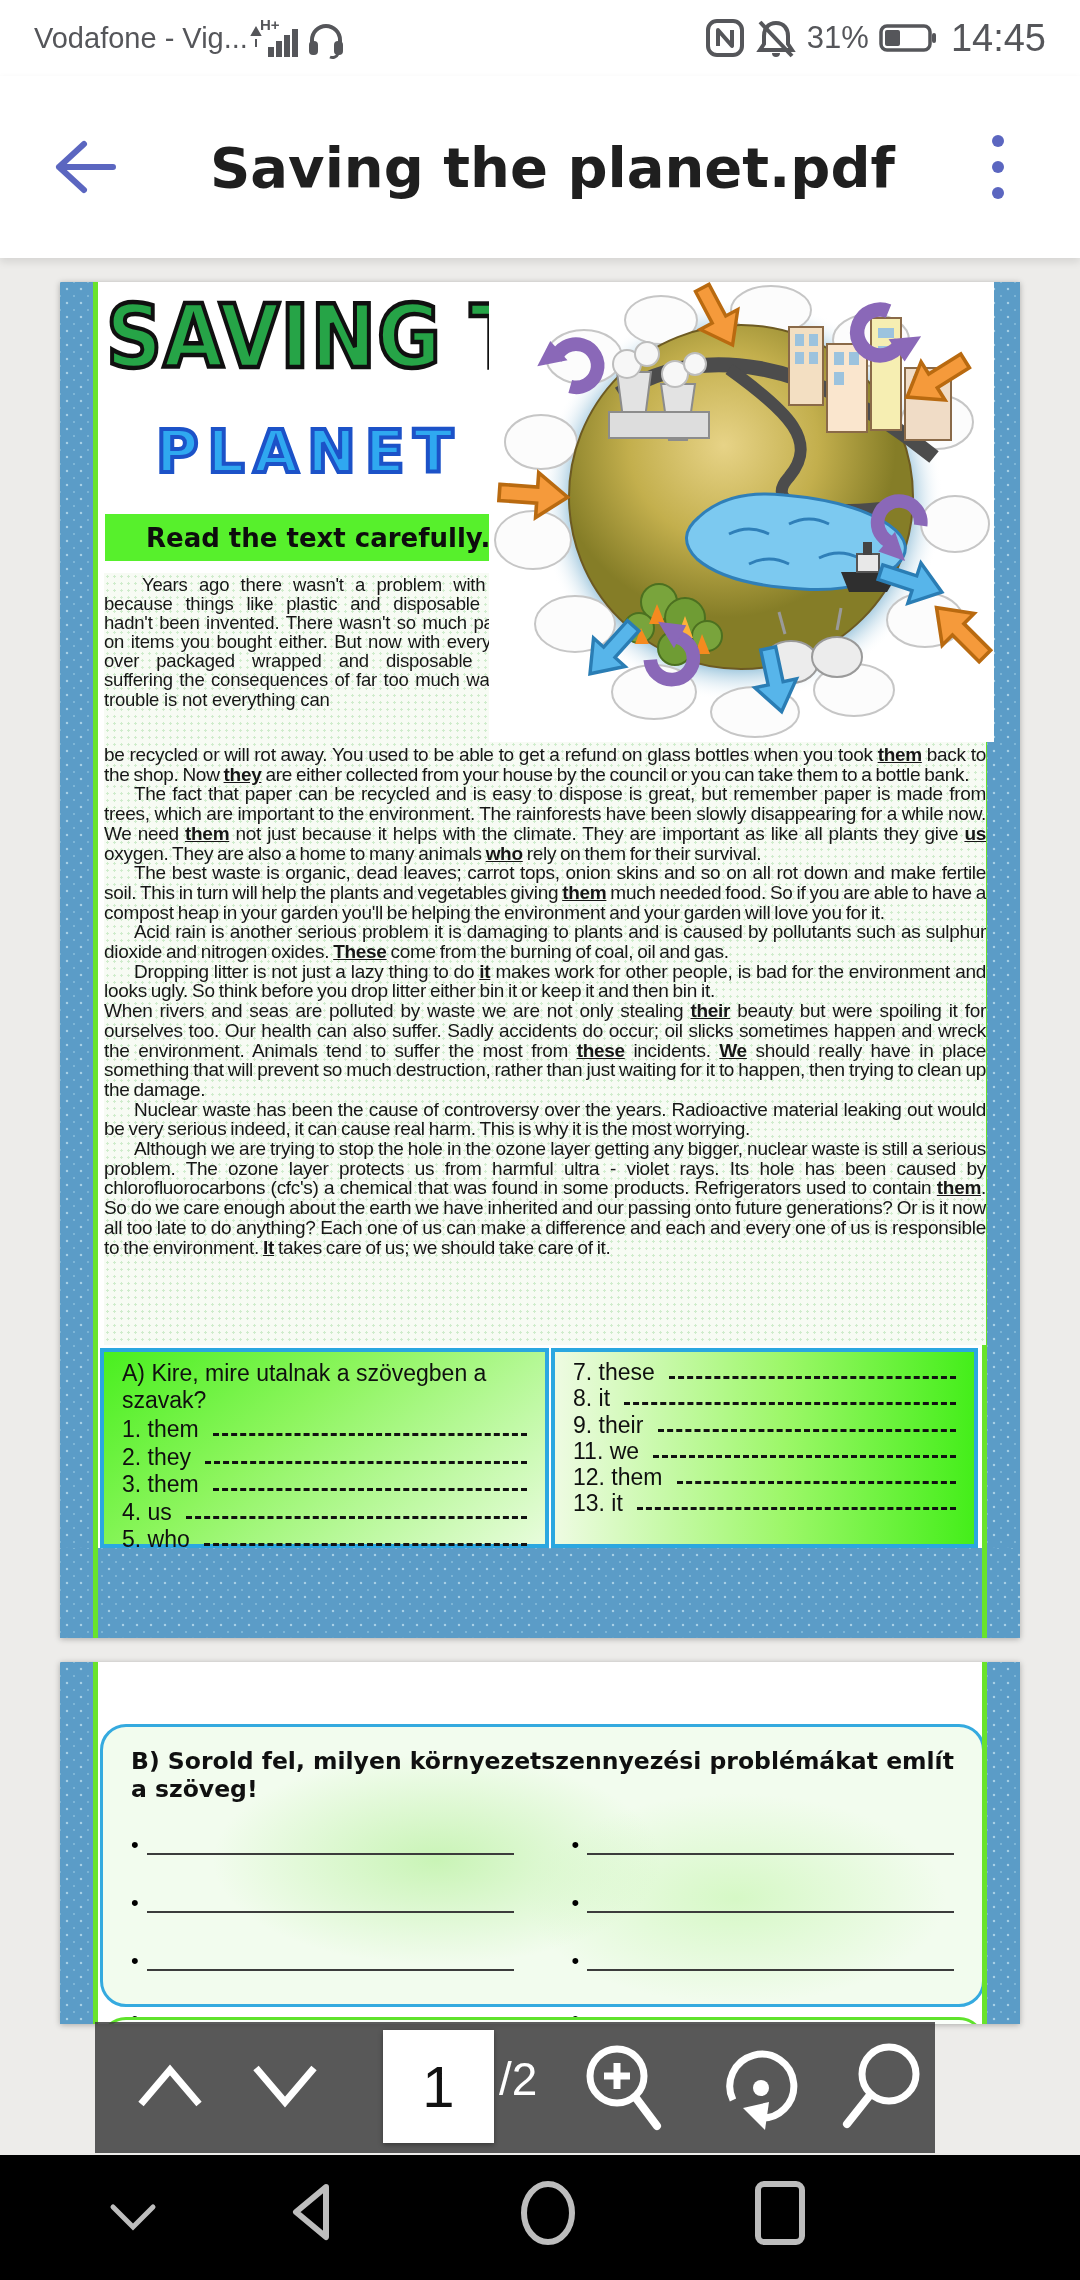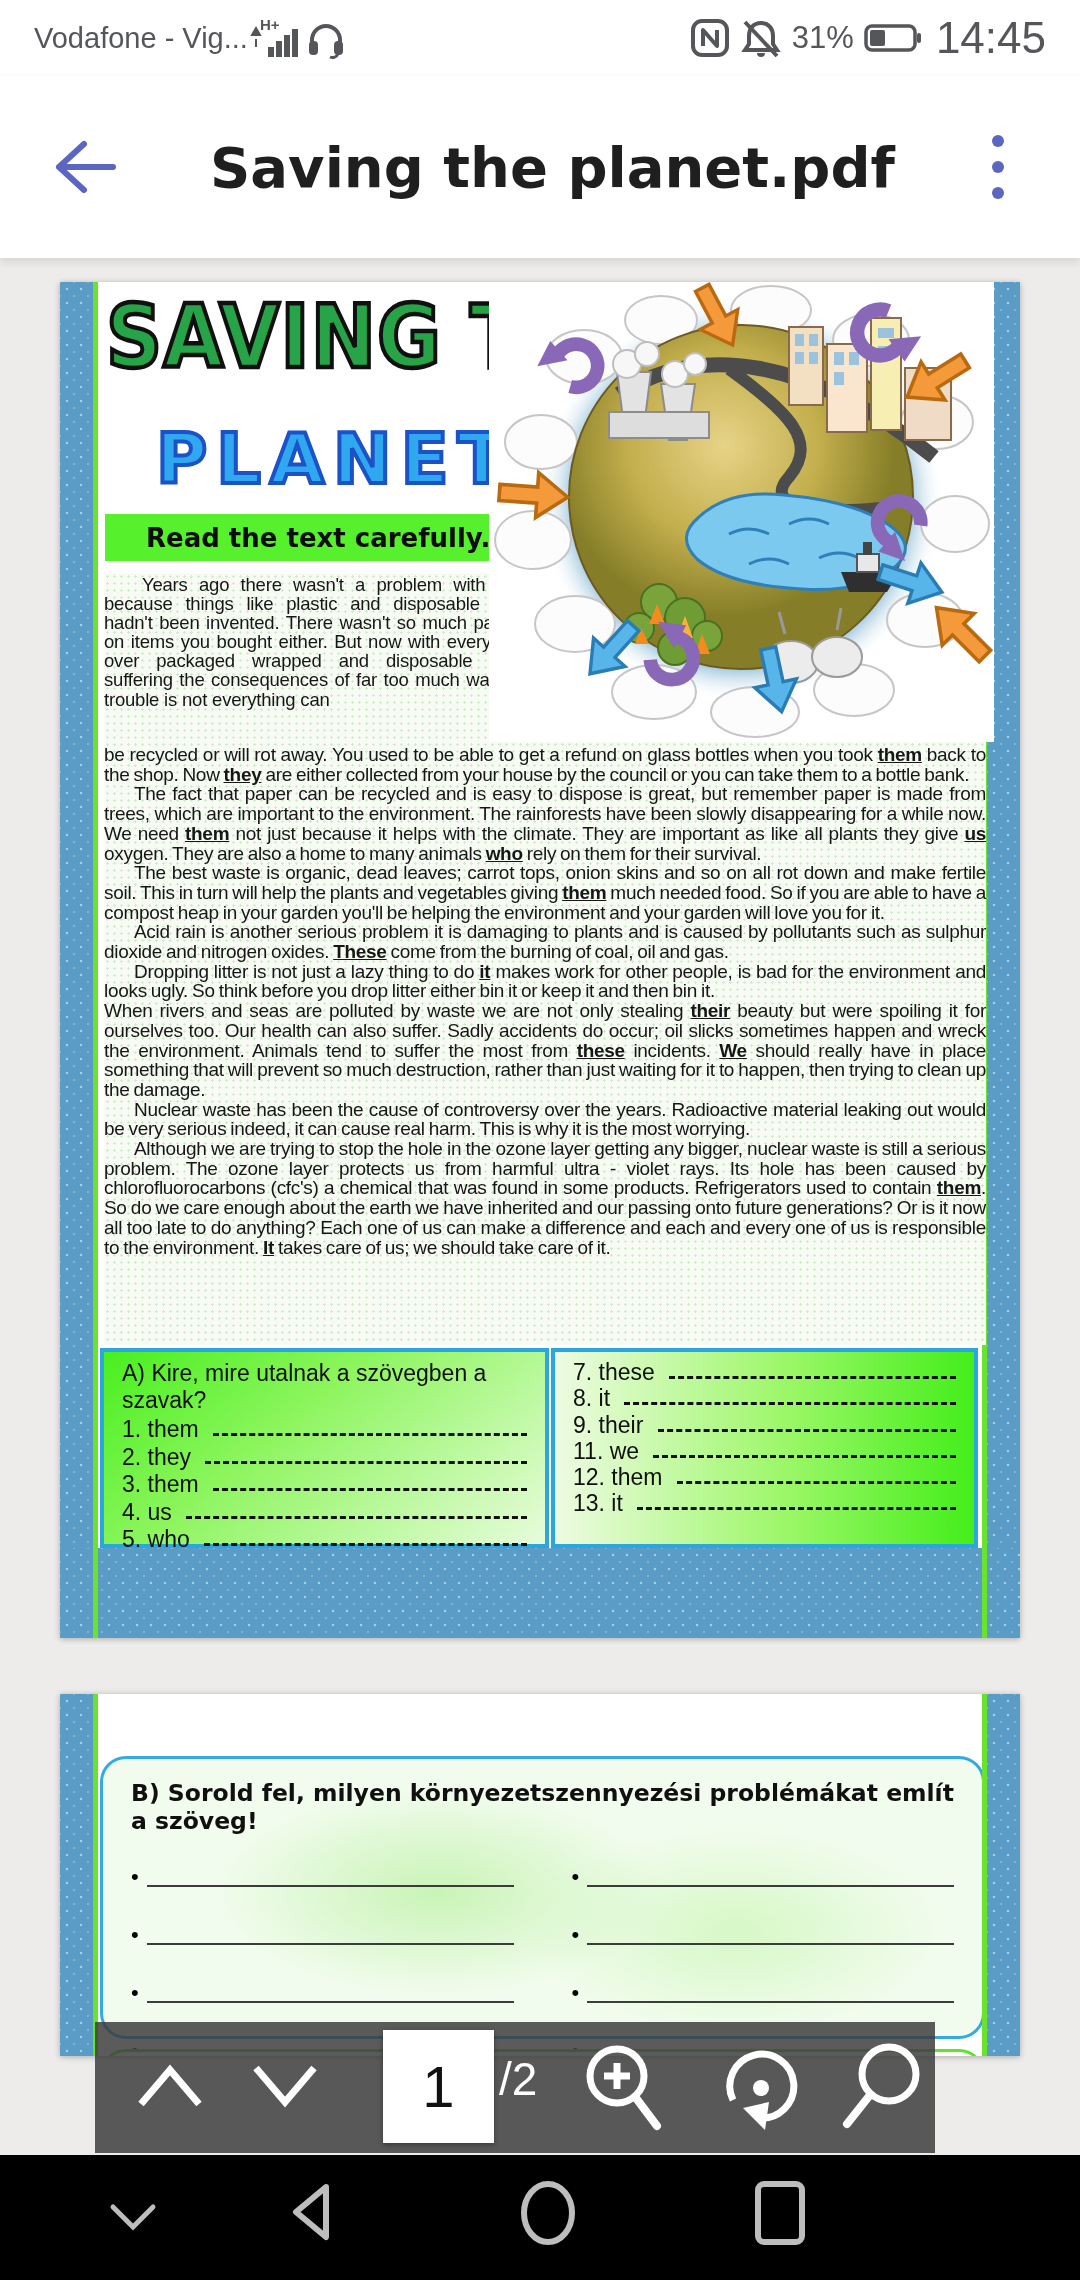--- a/index.html
+++ b/index.html
@@ -5,54 +5,54 @@
   * { margin:0; padding:0; box-sizing:border-box; }
   html,body { width:1080px; height:2280px; }
   body { font-family:"Liberation Sans", sans-serif; background:#000; }
   .screen { position:relative; width:1080px; height:2280px; overflow:hidden; background:#edecea; }
 
   
   .statusbar { position:absolute; top:0; left:0; right:0; height:76px; background:#fff;
     display:flex; align-items:center; justify-content:space-between; padding:0 34px; color:#55565a; }
   .sb-left { display:flex; align-items:center; gap:0; font-size:29px; }
   .sb-right { display:flex; align-items:center; gap:10px; font-size:31px; }
-  .sb-time { font-size:44px; margin-left:4px; }
+  .sb-time { font-size:38px; margin-left:4px; }
   .sb-ic { display:inline-flex; align-items:center; }
 
   
   .appbar { position:absolute; top:76px; left:0; right:0; height:182px; background:#fff;
     box-shadow:0 4px 8px rgba(0,0,0,0.10); display:flex; align-items:center; z-index:5; }
   .backbtn { margin-left:52px; width:70px; height:60px; display:flex; align-items:center; cursor:pointer; }
   .apptitle { margin-left:88px; font-size:56px; font-weight:bold; color:#1f1f1f; font-family:"DejaVu Sans",sans-serif; }
   .menubtn { position:absolute; right:62px; width:40px; height:80px; display:flex; flex-direction:column;
     align-items:center; justify-content:center; gap:14px; cursor:pointer; }
   .menubtn i { width:12px; height:12px; border-radius:50%; background:#5b66c0; }
 
   
   .pdfarea { position:absolute; top:258px; left:0; right:0; bottom:125px; background:#edecea; overflow:hidden; }
   .page { position:absolute; left:60px; width:960px; background:#fff; box-shadow:0 1px 6px rgba(0,0,0,0.28); overflow:hidden; }
   .page1 { top:24px; height:1356px; }
-  .page2 { top:1404px; height:362px;margin-top:32px; }
+  .page2 { top:1404px; height:362px; }
   .band { position:absolute; top:0; bottom:0; width:33px; background-color:#5b9cc7;
     background-image:radial-gradient(#a6cfe5 1.4px, transparent 1.6px), radial-gradient(#7db5d6 1.2px, transparent 1.4px);
     background-size:14px 14px; background-position:0 0, 7px 7px; }
   .band.left { left:0; } .band.right { right:0; }
   .gline { position:absolute; top:0; bottom:0; width:5px; background:#69e32b; z-index:1; }
   .gline.l { left:33px; } .gline.r { right:33px; }
   .bottomband { position:absolute; left:0; right:0; bottom:0; height:90px; background-color:#5b9cc7;
     background-image:radial-gradient(#a6cfe5 1.4px, transparent 1.6px), radial-gradient(#7db5d6 1.2px, transparent 1.4px);
     background-size:14px 14px; background-position:0 0, 7px 7px; }
   .p1content { position:absolute; left:38px; right:38px; top:0; bottom:90px; }
   .p2content { position:absolute; left:38px; right:38px; top:0; bottom:0; }
 
   
   .title1 { position:absolute; left:8px; top:4px; font-family:"DejaVu Sans",sans-serif; font-weight:bold;
     font-size:78px; letter-spacing:1px; color:#26a447; -webkit-text-stroke:4px #101010; transform:scaleY(1.12); transform-origin:top left; }
   .title2 { position:absolute; left:58px; top:136px; font-family:"DejaVu Sans",sans-serif; font-weight:bold;
-    font-size:70px; letter-spacing:9px; color:#2fa8f0; -webkit-text-stroke:4px #1c52c8; }
+    font-size:58px; letter-spacing:9px; color:#2fa8f0; -webkit-text-stroke:4px #1c52c8; }
   .readbar { position:absolute; left:7px; top:232px; width:456px; height:47px; background:#57f02c;
     display:flex; align-items:center; padding-left:41px; font-size:26px; font-weight:bold; color:#0d0d0d; font-family:"DejaVu Sans",sans-serif; }
   .globe { position:absolute; right:-12px; top:-10px; width:505px; height:470px; z-index:2; }
   .textzone { position:absolute; left:6px; top:291px; width:882px; height:772px; z-index:1;
     background-color:#f7fbf4; background-image:radial-gradient(#cfeccc 1.1px, transparent 1.3px); background-size:7px 7px; color:#161616; }
   .intro { position:absolute; left:0; top:2px; width:452px; text-align:justify; font-size:18.5px;
     line-height:19.1px; text-indent:38px; letter-spacing:-0.2px; }
   .wide { position:absolute; left:0; top:172px; width:882px; text-align:justify; font-size:19px;
     line-height:19.7px; letter-spacing:-0.3px; word-spacing:-1px; }
   .wide p.ind { text-indent:30px; }

